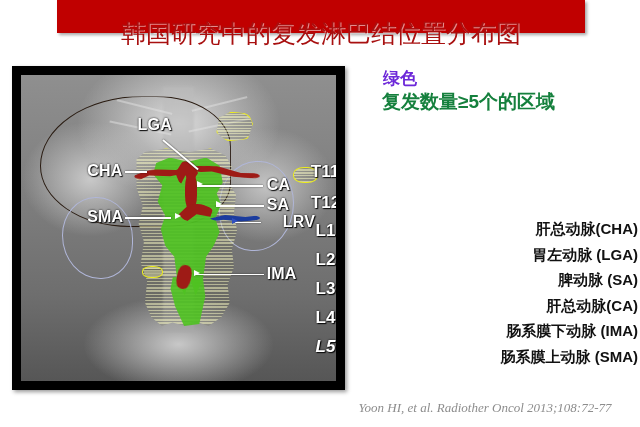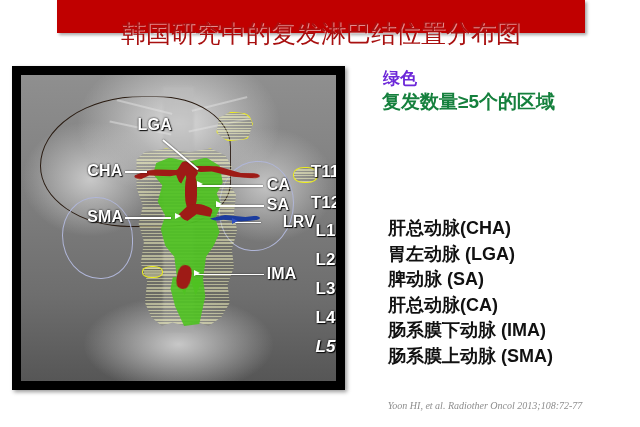--- a/index.html
+++ b/index.html
@@ -233,35 +233,36 @@
   #legend-block-yellow { margin-top: 20px; }
 
   #artery-list {
     position: absolute;
     left: 388px; top: 216px;
     width: 250px;
     list-style: none;
     margin: 0; padding: 0;
   }
   #artery-list li {
-    font-size: 18px;
+    font-size: 15px;
     font-weight: bold;
     color: #111111;
     line-height: 25.5px;
     white-space: nowrap;
+    text-align: right;
   }
 
   #citation {
     position: absolute;
     left: 340px; top: 400px;
     width: 290px;
     text-align: center;
     font-family: "Liberation Serif", serif;
     font-style: italic;
-    font-size: 10px;
+    font-size: 13px;
     color: #8d8d8d;
     white-space: nowrap;
   }
 </style>
 </head>
 <body>
 
 <div id="title-banner"></div>
 <div id="slide-title">韩国研究中的复发淋巴结位置分布图</div>
 

